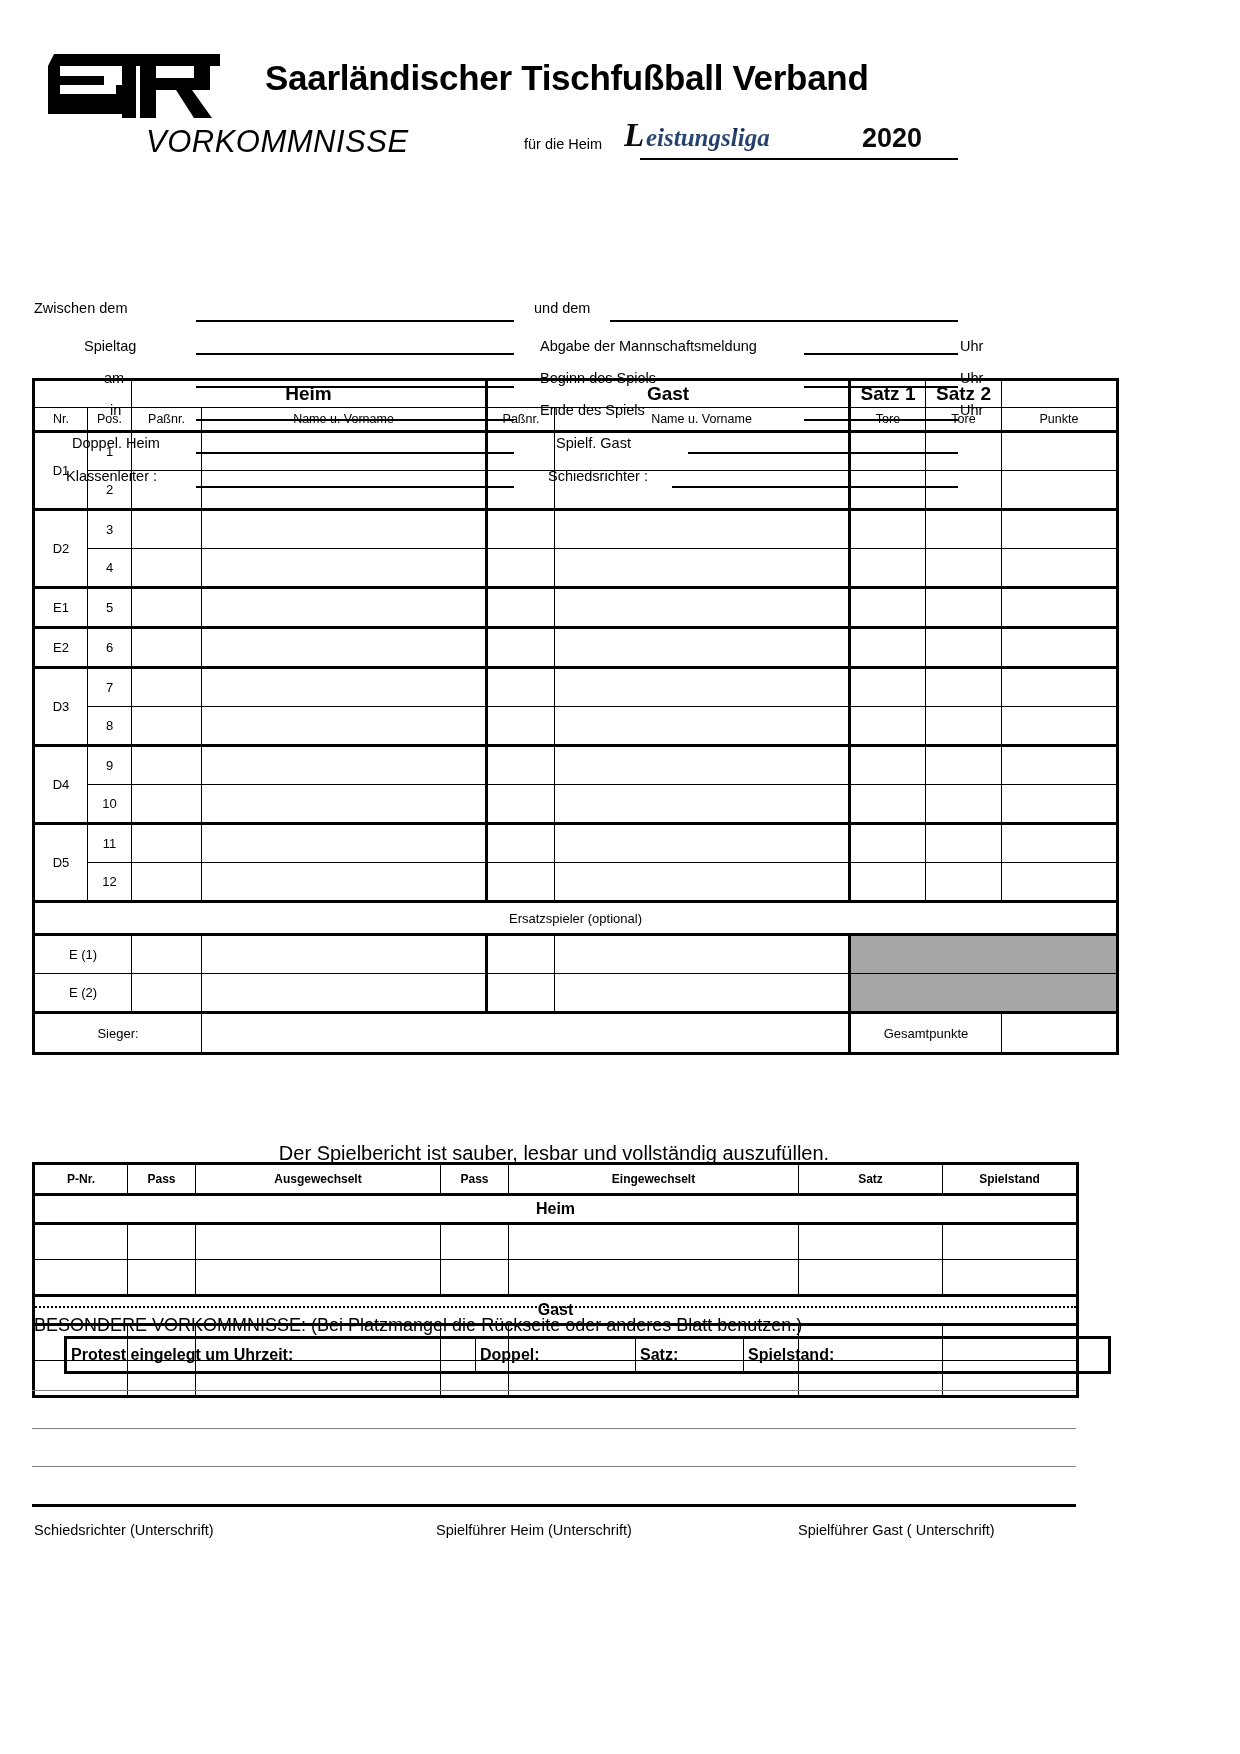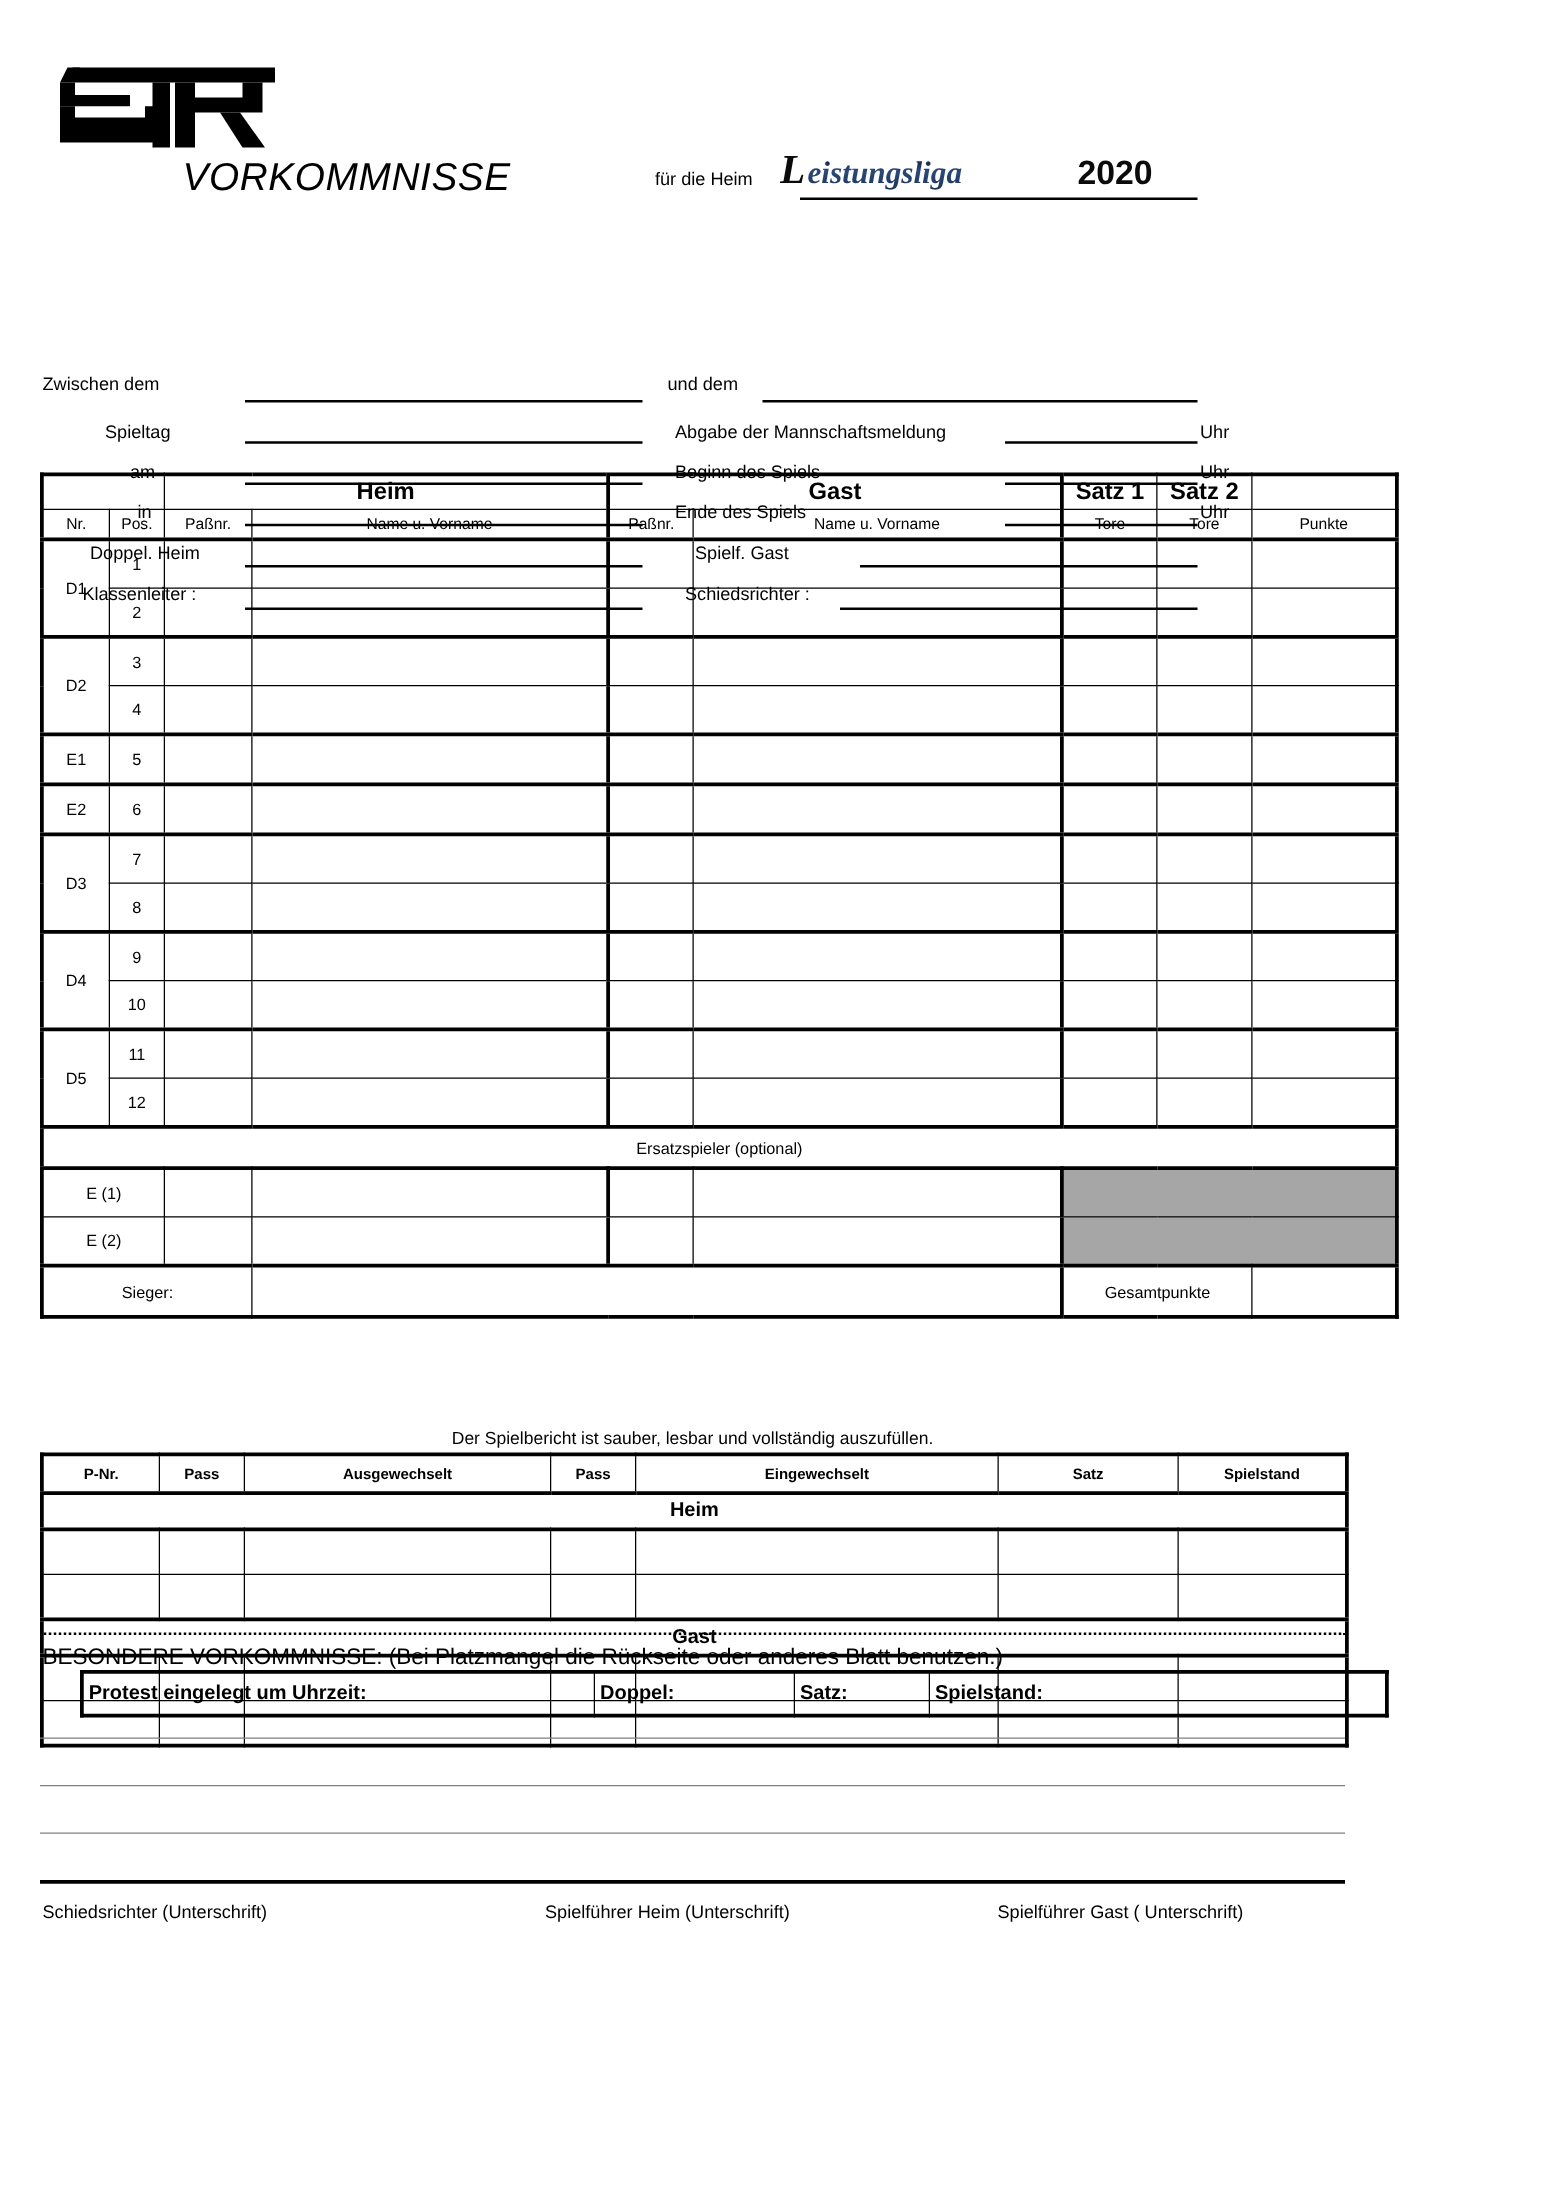--- a/index.html
+++ b/index.html
@@ -68,21 +68,21 @@
   .rowbody td{height:37px;}
 
   .ersatz-title{font-size:19px;font-weight:bold;height:30px;}
   .ecell{font-size:19px;font-weight:bold;}
   .gray{background:#a6a6a6;}
   .sieger{font-size:15px;}
   .gesamt{font-size:14px;}
 
   .note{
     position:absolute;left:32px;top:1142px;width:1044px;
-    text-align:center;font-size:14px;
+    text-align:center;font-size:20px;
   }
 
   
   .subtbl{
     position:absolute;left:32px;top:1162px;width:1044px;
     border-collapse:collapse;table-layout:fixed;
     border:3px solid #000;
   }
   .subtbl td{border:1.5px solid #000;padding:0;text-align:center;vertical-align:middle;}
   .subhdr td{font-size:12px;font-weight:bold;height:28px;border-bottom:3px solid #000;}
@@ -128,20 +128,21 @@
           <polygon points="4,52 84,52 84,62 4,62"></polygon>
 
           <polygon points="78,14 92,14 92,66 78,66"></polygon>
 
           <polygon points="96,14 112,14 112,26 150,26 150,14 166,14 166,38 112,38 112,66 96,66"></polygon>
           <polygon points="132,38 148,38 168,66 150,66"></polygon>
         </g>
       </svg>
     </div>
 
+    <div class="fed-title">Saarländischer Tischfußball Verband</div>
     <div class="spielbericht">VORKOMMNISSE</div>
     <div class="fuerdieliga">für die Heim</div>
 
     <div class="liga-logo">
       <svg viewBox="0 0 320 44" width="320" height="44" xmlns="http://www.w3.org/2000/svg">
         <defs>
           <linearGradient id="llg" x1="0" y1="0" x2="0" y2="1">
             <stop offset="0%" stop-color="#0d1a33"></stop>
             <stop offset="45%" stop-color="#2a4a7a"></stop>
             <stop offset="100%" stop-color="#1c3358"></stop>

